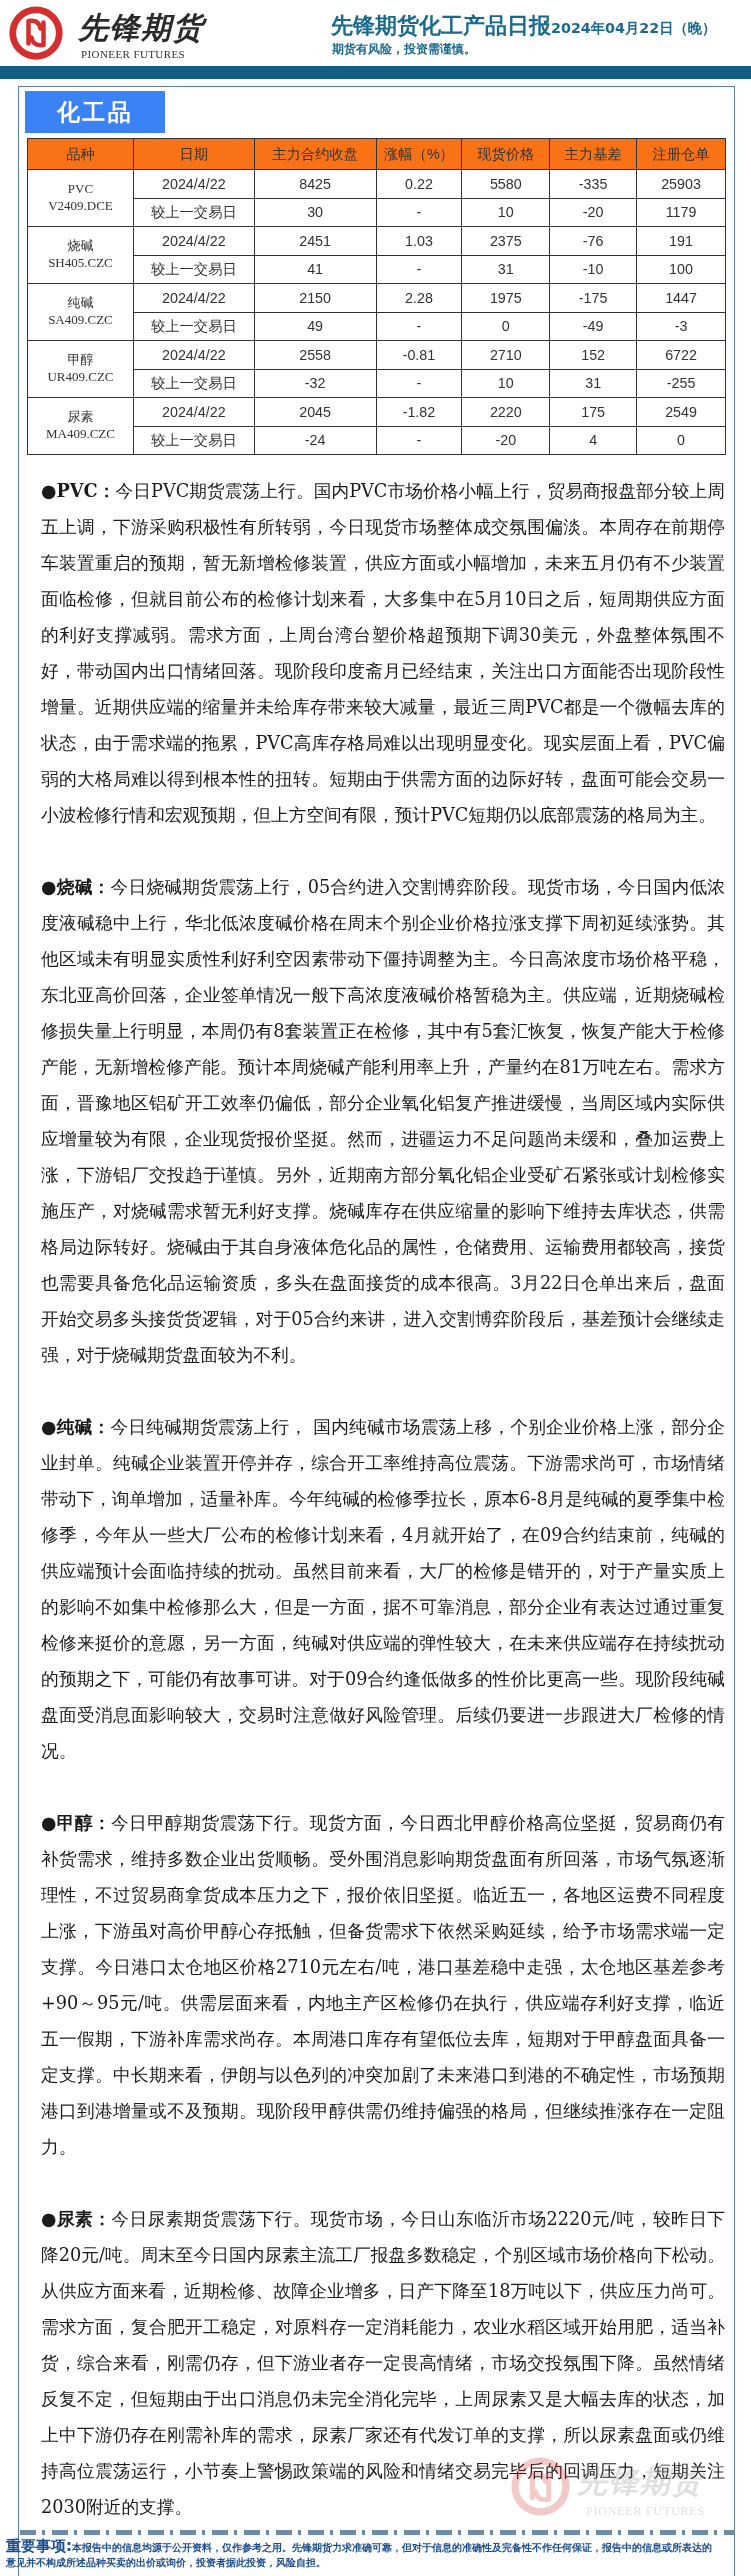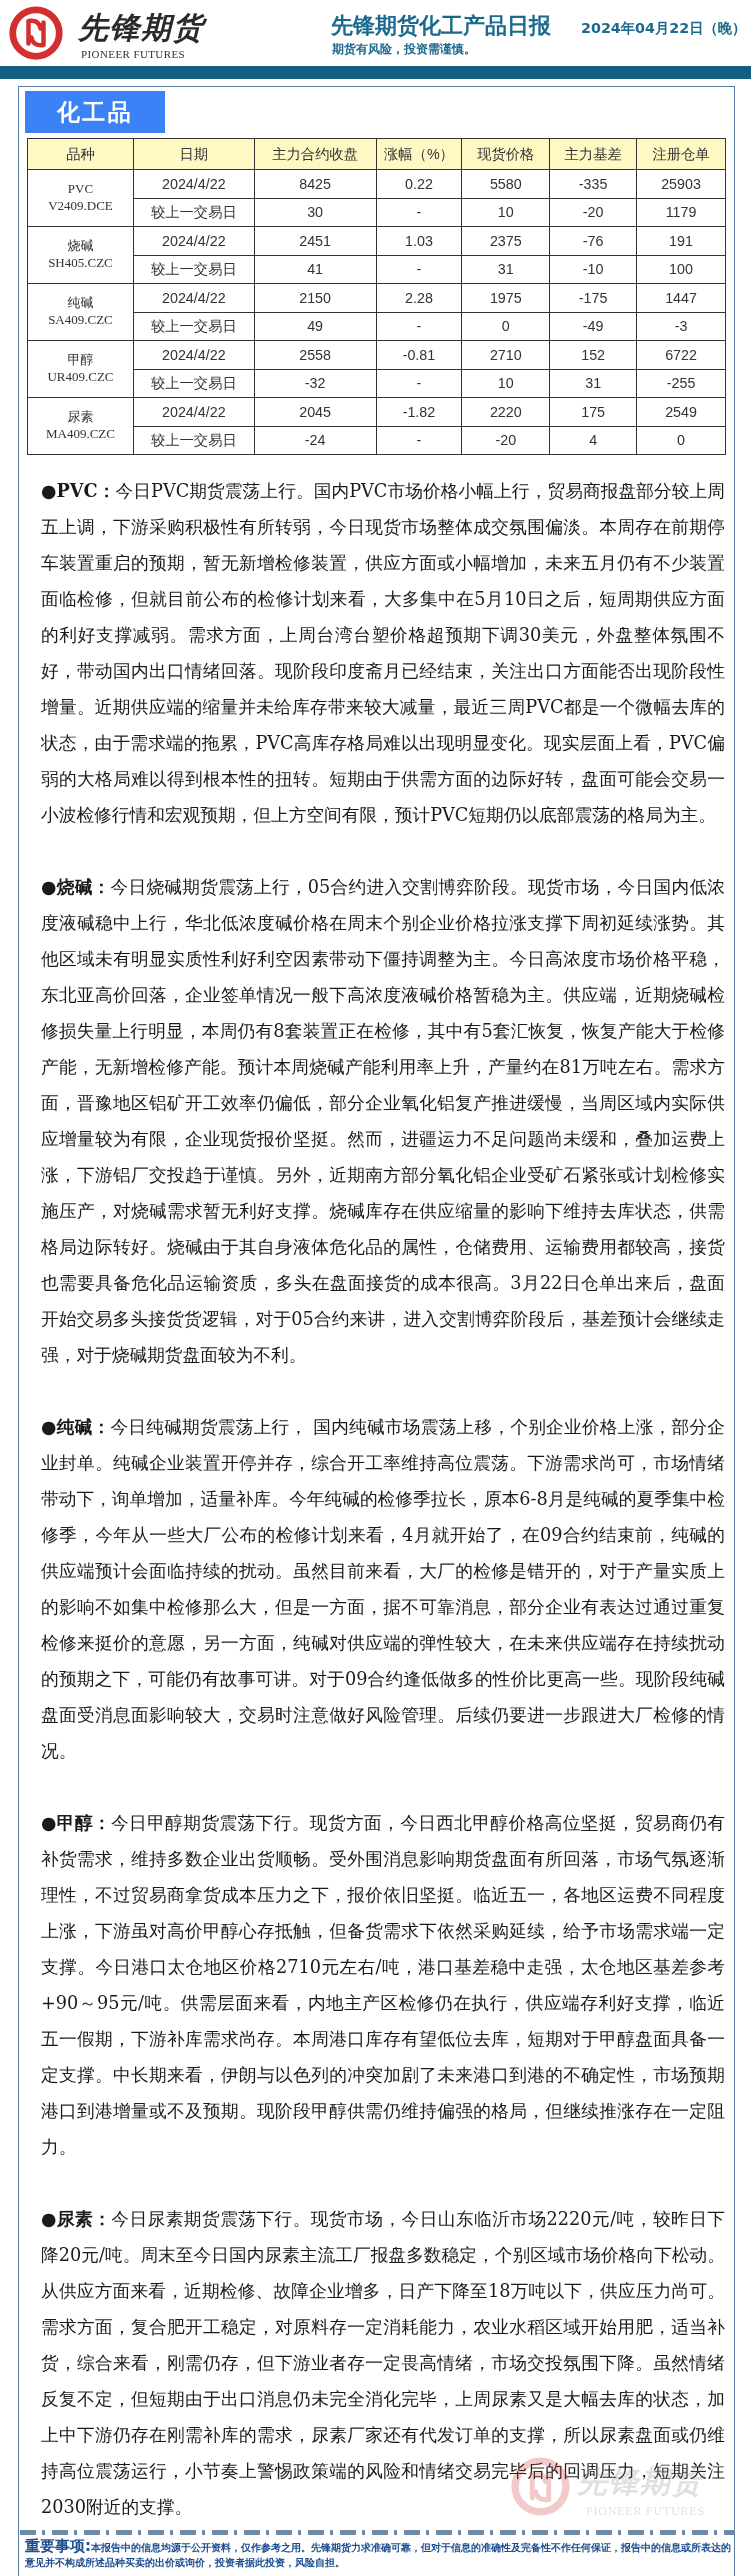--- a/index.html
+++ b/index.html
@@ -7,52 +7,52 @@
   body { font-family: "DejaVu Sans", "Liberation Sans", sans-serif; color: #222; position: relative; height: 2576px; overflow: hidden; }
 
   
   .header { position: absolute; left: 0; top: 0; width: 751px; height: 66px; background: #fff; }
   .logo { position: absolute; left: 9px; top: 4.5px; width: 203px; height: 57px; }
   .logo-mark { position: absolute; left: 0; top: 1.5px; width: 54px; height: 54px; }
   .logo-cn { position: absolute; left: 69px; top: 3px; font-family: "DejaVu Serif", serif; font-size: 30px; font-weight: bold; color: #2a2a2a; letter-spacing: 1.5px; font-style: italic; }
   .logo-en { position: absolute; left: 72px; top: 43px; font-family: "Liberation Serif", serif; font-size: 11px; color: #333; letter-spacing: 0.4px; }
   .report-title { position: absolute; left: 331px; top: 10.5px; color: #1a6a8e; white-space: nowrap; }
   .report-title .main { font-size: 22px; font-weight: bold; }
-  .report-title .date { font-size: 14.3px; font-weight: bold; margin-left: 30px; }
+  .report-title .date { font-size: 14.3px; font-weight: bold; }
   .report-sub { position: absolute; left: 332px; top: 41px; font-size: 12px; font-weight: bold; color: #1a6a8e; }
   .topbar { position: absolute; left: 0; top: 66px; width: 751px; height: 12.8px; background: #135e83; }
 
   
   .panel { position: absolute; left: 18px; top: 86px; width: 717px; height: 2502px; border: 1.5px solid #5b7ca3; border-bottom: none; background: #fff; }
   .section-tab { position: absolute; left: 25px; top: 91px; width: 140px; height: 42px; background: #3b82f6; color: #fff; font-size: 23px; font-weight: bold; display: flex; align-items: center; justify-content: center; letter-spacing: 2.3px; }
 
   
   table.quotes { position: absolute; left: 27px; top: 138px; width: 699px; border-collapse: collapse; font-family: "Liberation Sans", sans-serif; }
   table.quotes th, table.quotes td { border: 1.1px solid #333; text-align: center; font-size: 14.3px; font-weight: normal; color: #333; height: 28.5px; padding: 0 1.5px; }
-  table.quotes th { background: #fef9c3; height: 31px; }
+  table.quotes th { background: #f97316; height: 31px; }
   table.quotes td.product { line-height: 1.3; font-size: 13px; font-family: Liberation Serif, serif; }
   .up { color: #d9525e; }
   .down { color: #5f7f58; }
 
   
   .commentary { position: absolute; left: 41px; top: 473px; width: 684px; }
   .para { font-family: "DejaVu Serif", serif; font-size: 17.7px; line-height: 36px; color: #1a1a1a; text-align: justify; margin-bottom: 36px; }
   .para .lead { font-weight: bold; margin-top: 36px; }
   .para .bullet { font-weight: bold; }
 
   
   .watermark { position: absolute; left: 511px; top: 2457px; width: 225px; height: 68px; opacity: 0.25; }
   .watermark .wm-mark { position: absolute; left: 0; top: 0; width: 59px; height: 59px; }
   .watermark .wm-cn { position: absolute; left: 66px; top: 4.5px; font-family: "DejaVu Serif", serif; font-style: italic; font-weight: bold; font-size: 30px; color: #888; letter-spacing: 1.5px; }
   .watermark .wm-en { position: absolute; left: 75px; top: 47px; font-family: "Liberation Serif", serif; font-size: 12px; color: #888; letter-spacing: 0.8px; }
 
   
   .dashes { position: absolute; left: 19.5px; top: 2530px; width: 715px; height: 4.5px;
             background: repeating-linear-gradient(90deg, #6d8aa6 0 16.5px, transparent 16.5px 22.5px, #6d8aa6 22.5px 25.5px, transparent 25.5px 32px); }
-  .disclaimer { position: absolute; left: 25px; top: 2539px; width: 710px; font-size: 10px; line-height: 15px; color: #1b4d8f; font-weight: bold; }
+  .disclaimer { position: absolute; left: 6px; top: 2539px; width: 710px; font-size: 10px; line-height: 15px; color: #1b4d8f; font-weight: bold; }
   .disclaimer .label { font-size: 15px; color: #1b4d8f; font-weight: bold; }
 </style>
 </head>
 <body>
 
 <div class="header">
   <div class="logo">
     <svg class="logo-mark" viewBox="0 0 72 72">
       <circle cx="36" cy="36" r="31" fill="none" stroke="#d32f2f" stroke-width="9"></circle>
       <path d="M26 20 v30 M26 20 q14 -2 16 10 M46 52 v-30 M46 52 q-14 2 -16 -10" fill="none" stroke="#d32f2f" stroke-width="6" stroke-linecap="round"></path>

